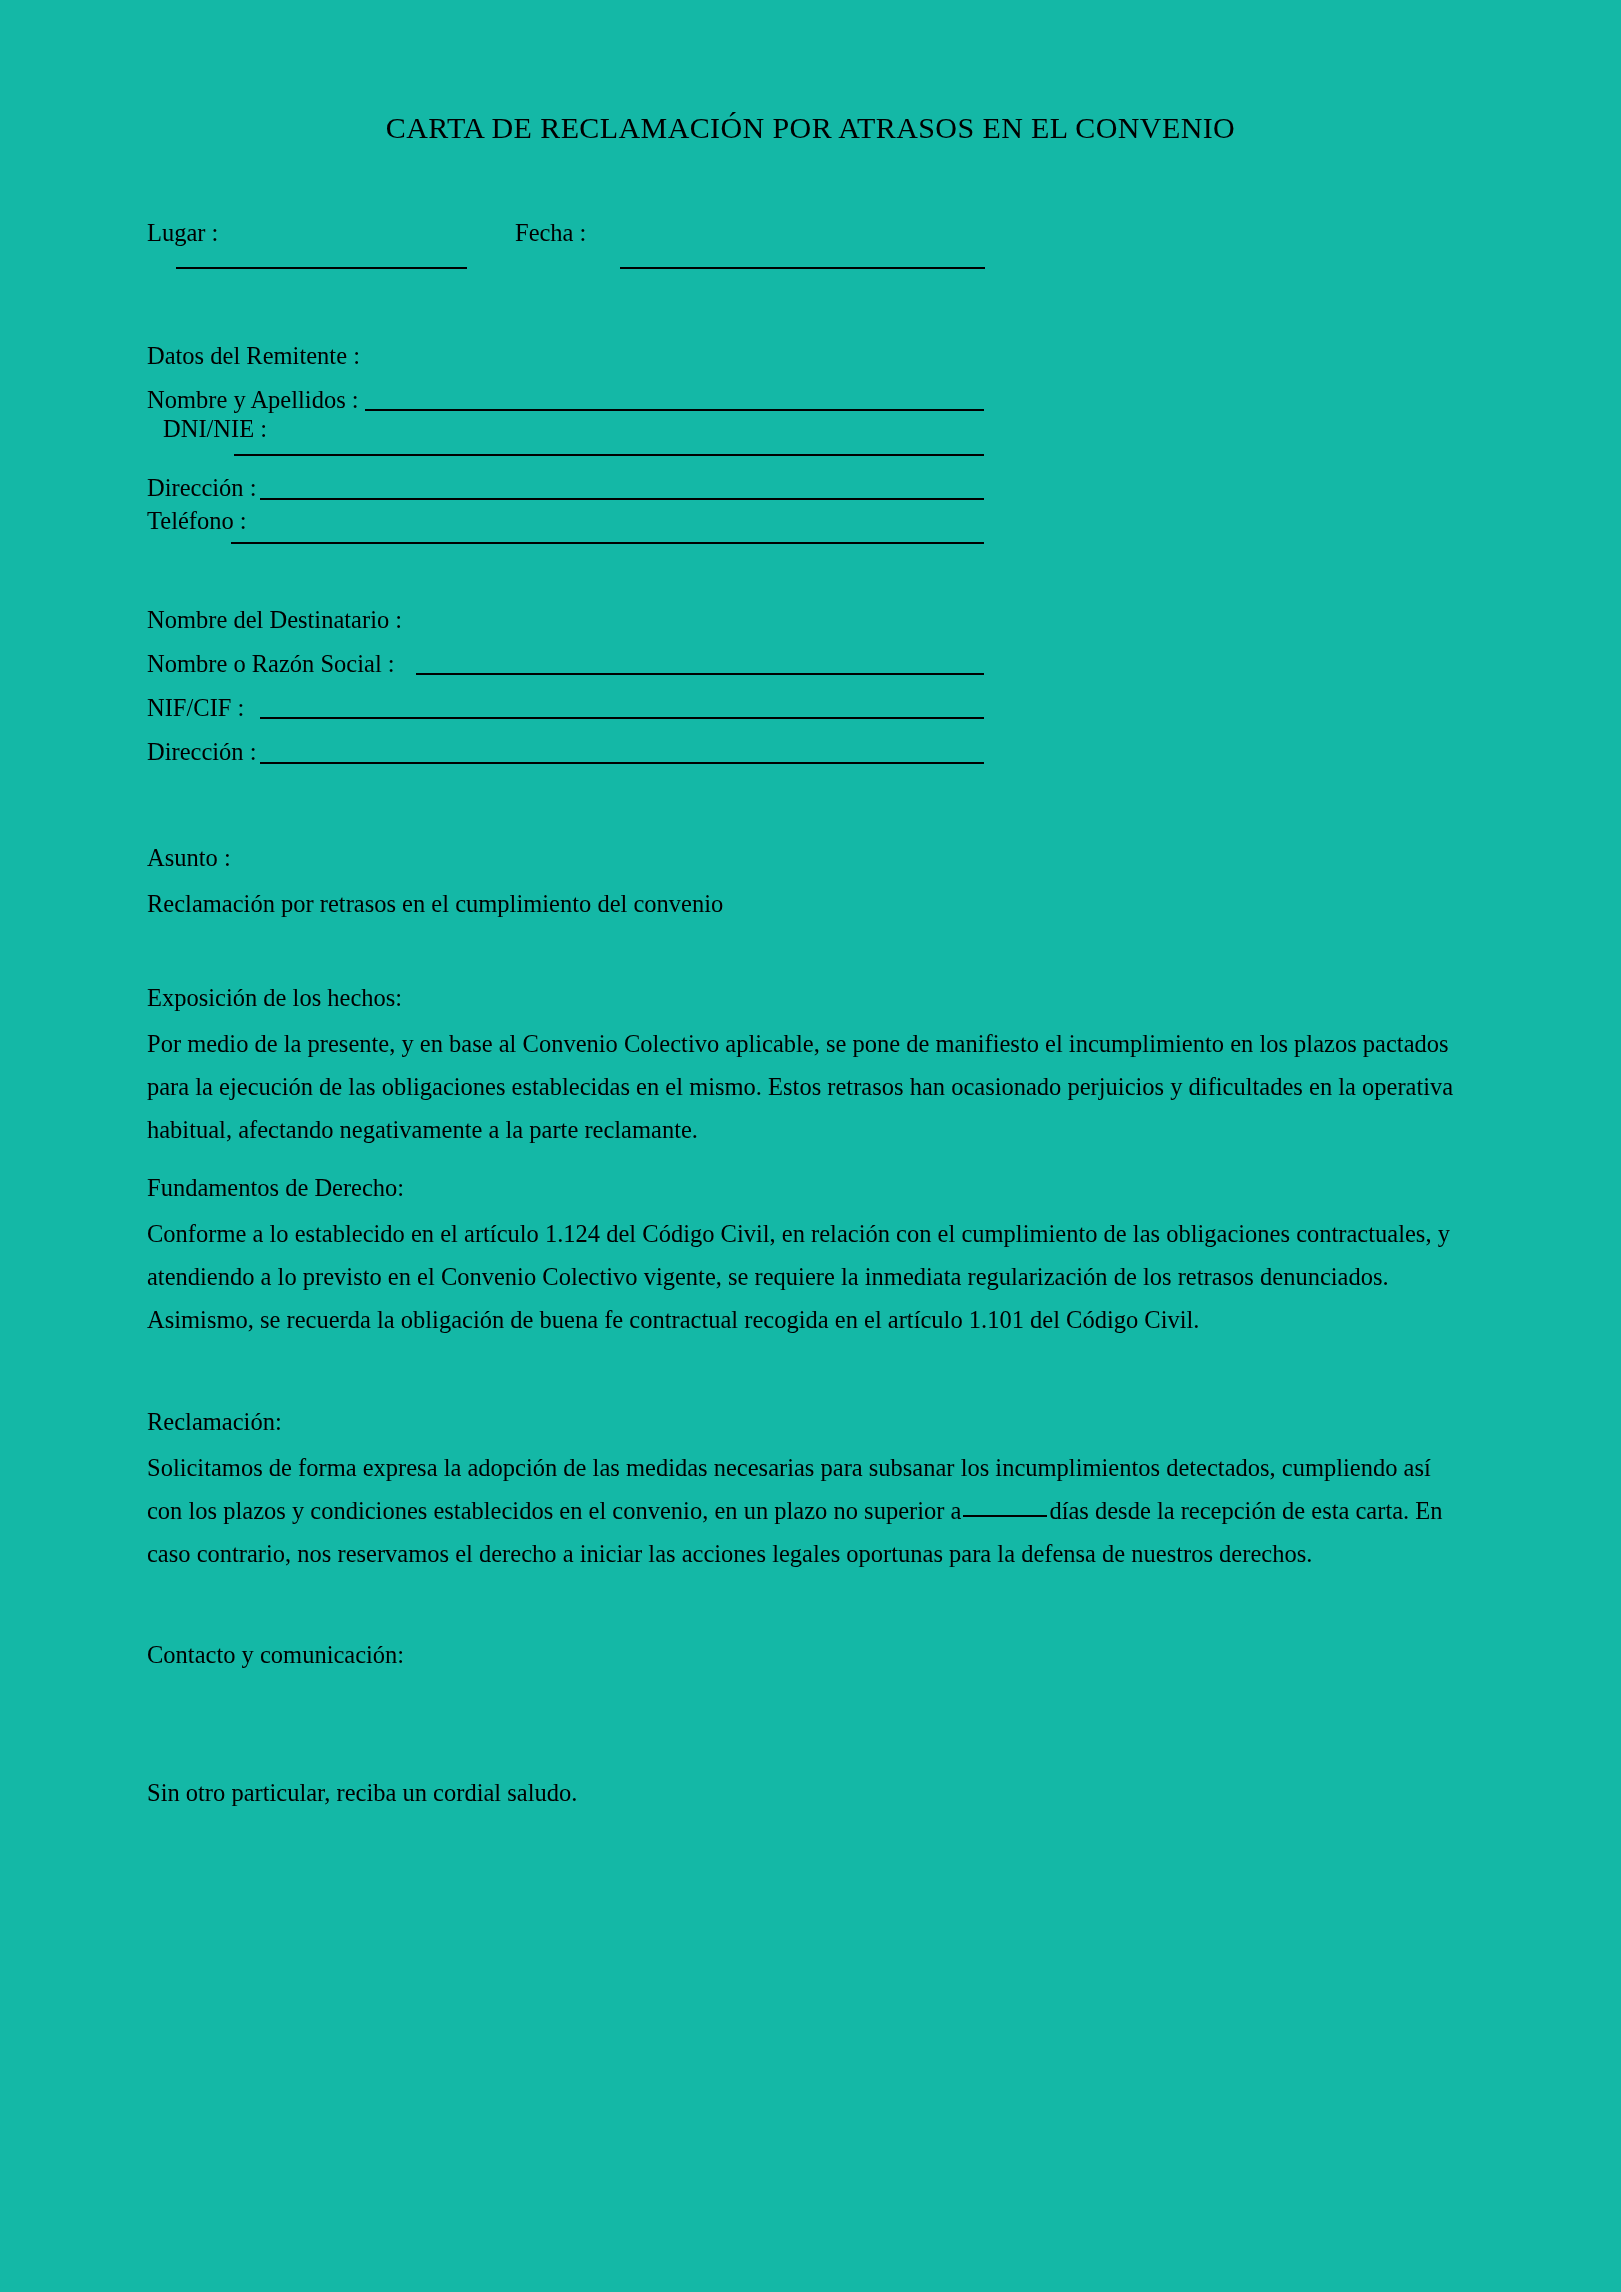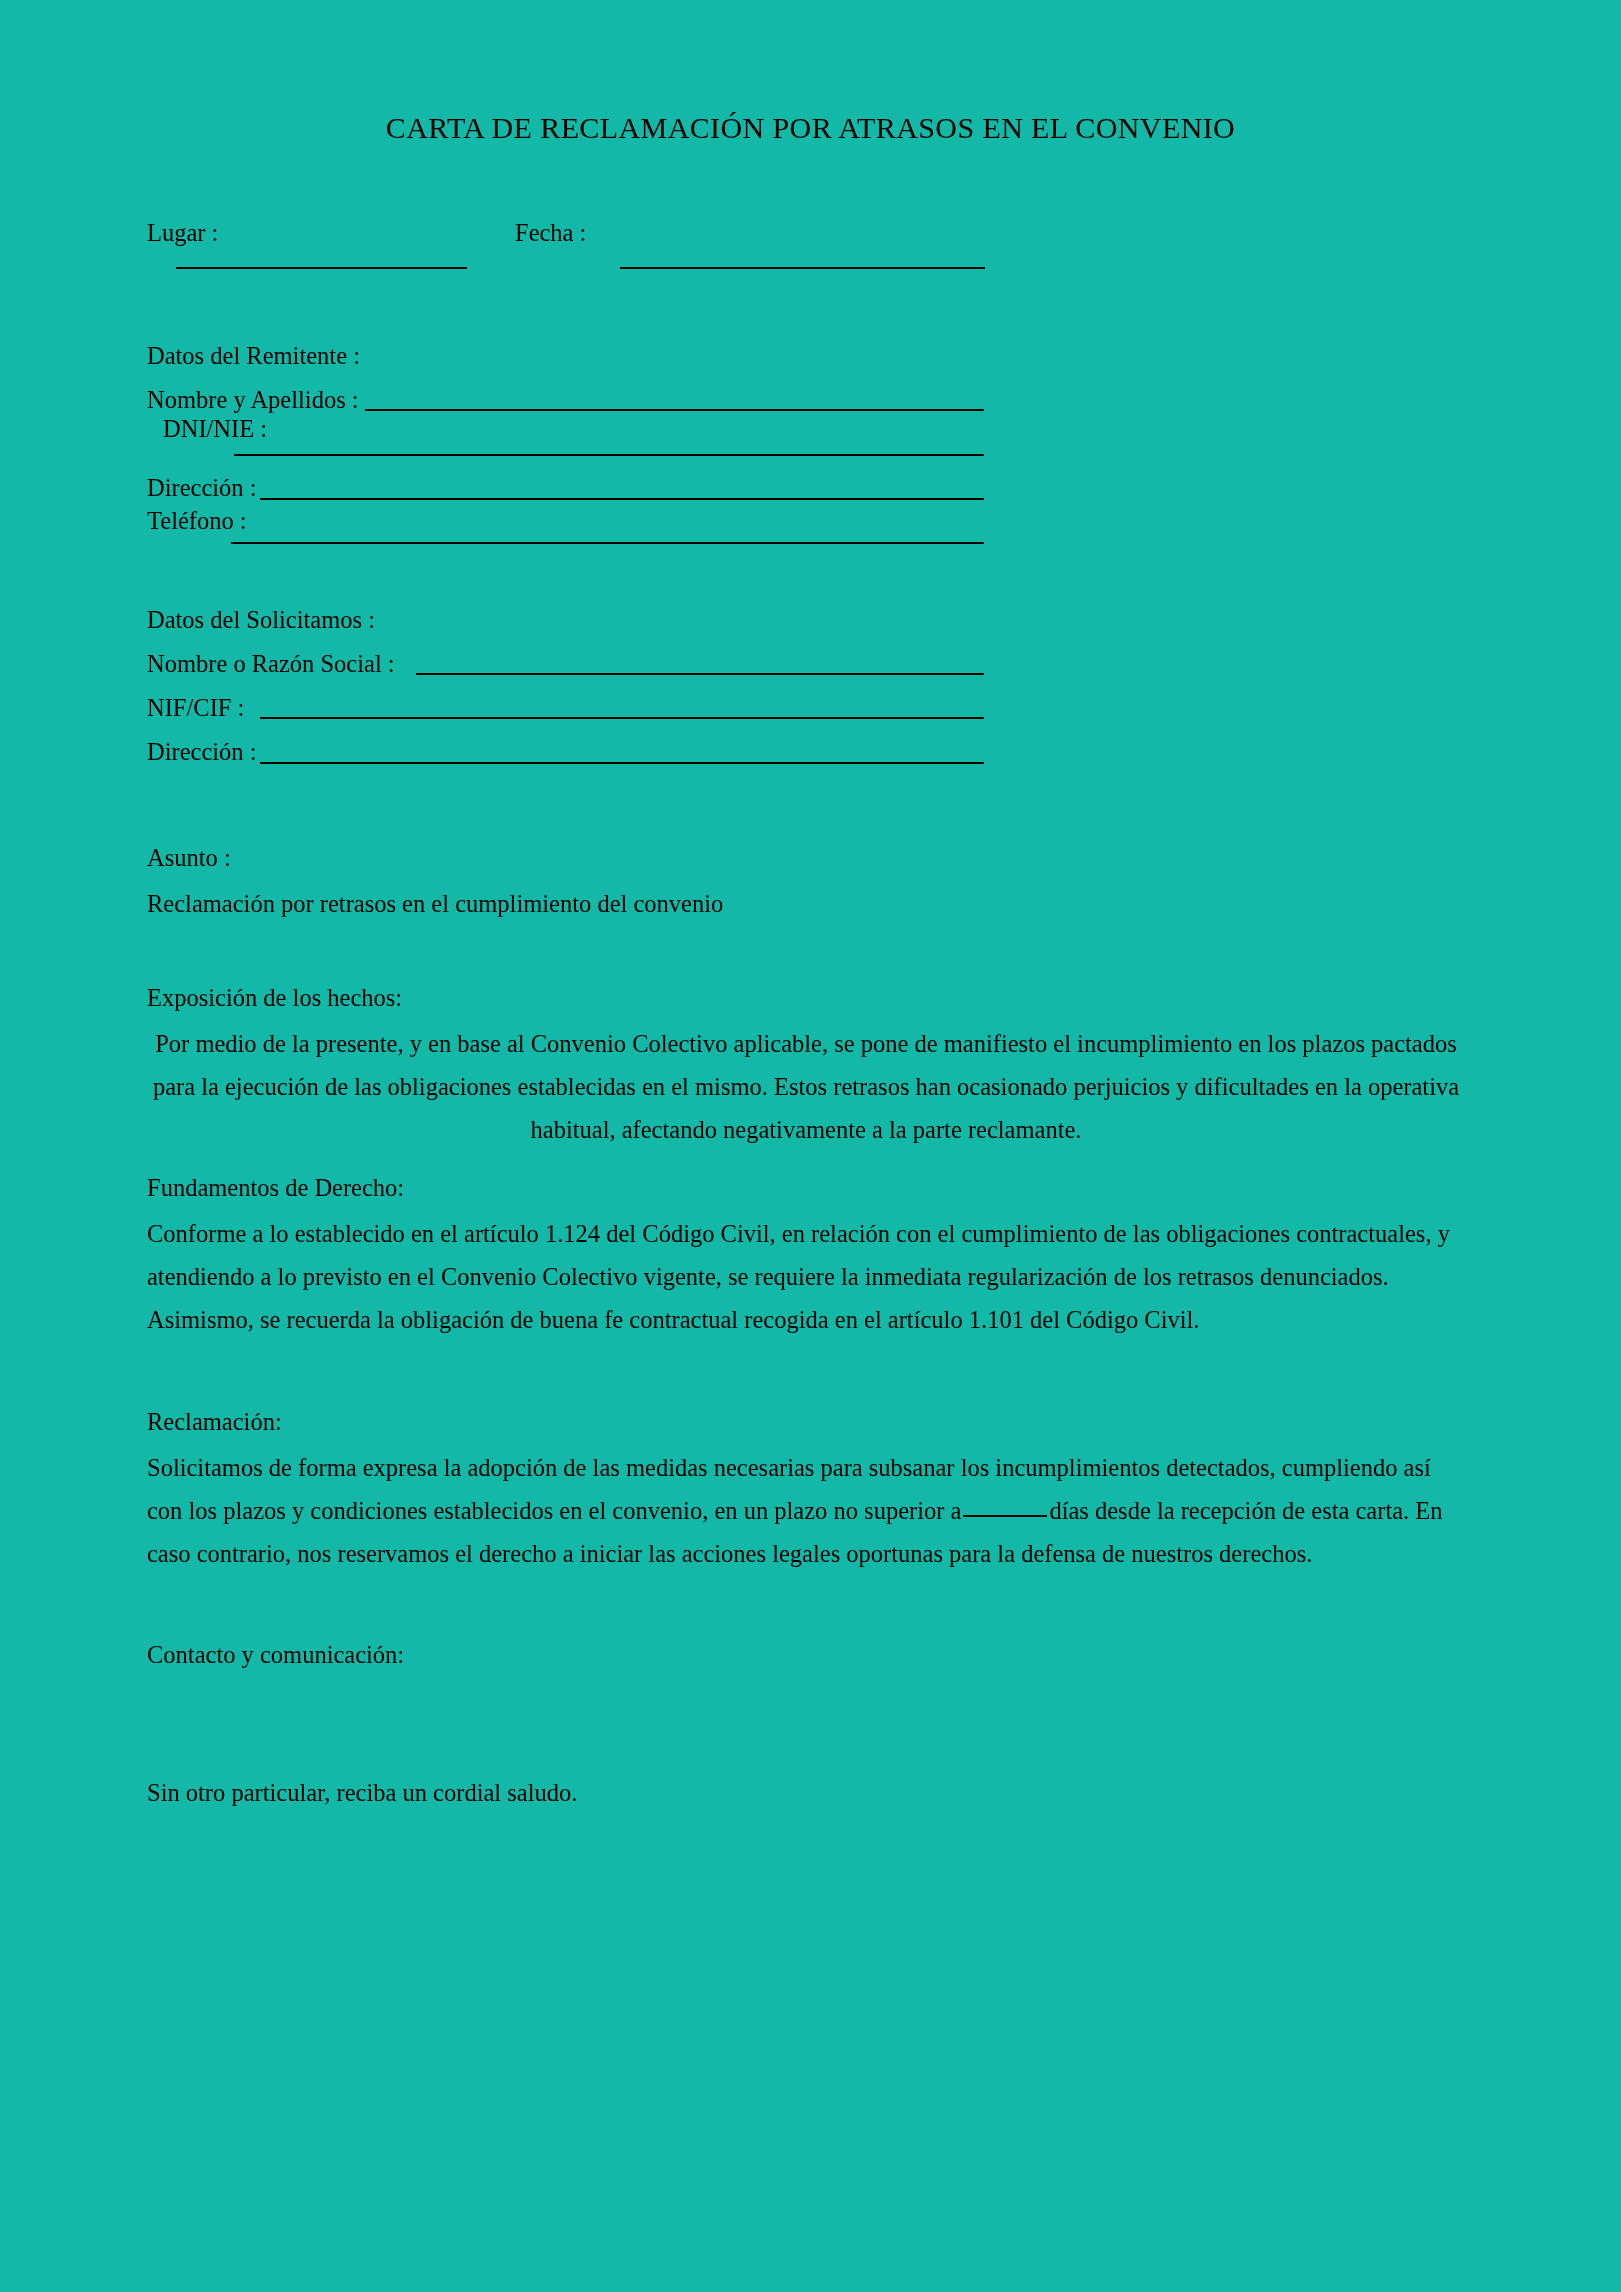--- a/index.html
+++ b/index.html
@@ -98,36 +98,36 @@
 
   <div class="lbl" style="left:147px; top:414px;margin-left:16px;">DNI/NIE :</div>
   <div class="rule" style="left:234px; top:454px; width:750px;"></div>
 
   <div class="lbl" style="left:147px; top:473px;">Dirección :</div>
   <div class="rule" style="left:260px; top:498px; width:724px;"></div>
 
   <div class="lbl" style="left:147px; top:506px;">Teléfono :</div>
   <div class="rule" style="left:231px; top:542px; width:753px;"></div>
 
-  <div class="lbl" style="left:147px; top:605px;">Datos del Solicitamos :</div>
+  <div class="lbl" style="left:147px; top:605px;">Nombre del Destinatario :</div>
 
   <div class="lbl" style="left:147px; top:649px;">Nombre o Razón Social :</div>
   <div class="rule" style="left:416px; top:673px; width:568px;"></div>
 
   <div class="lbl" style="left:147px; top:693px;">NIF/CIF :</div>
   <div class="rule" style="left:260px; top:717px; width:724px;"></div>
 
   <div class="lbl" style="left:147px; top:737px;">Dirección :</div>
   <div class="rule" style="left:260px; top:762px; width:724px;"></div>
 
   <div class="head" style="top:836px;">Asunto :</div>
   <div class="para" style="top:882px;">Reclamación por retrasos en el cumplimiento del convenio</div>
 
   <div class="head" style="top:976px;">Exposición de los hechos:</div>
-  <div class="para" style="top:1022px;text-align:center;">Por medio de la presente, y en base al Convenio Colectivo aplicable, se pone de manifiesto el incumplimiento en los plazos pactados para la ejecución de las obligaciones establecidas en el mismo. Estos retrasos han ocasionado perjuicios y dificultades en la operativa habitual, afectando negativamente a la parte reclamante.</div>
+  <div class="para" style="top:1022px;">Por medio de la presente, y en base al Convenio Colectivo aplicable, se pone de manifiesto el incumplimiento en los plazos pactados para la ejecución de las obligaciones establecidas en el mismo. Estos retrasos han ocasionado perjuicios y dificultades en la operativa habitual, afectando negativamente a la parte reclamante.</div>
 
   <div class="head" style="top:1166px;">Fundamentos de Derecho:</div>
   <div class="para" style="top:1212px;">Conforme a lo establecido en el artículo 1.124 del Código Civil, en relación con el cumplimiento de las obligaciones contractuales, y atendiendo a lo previsto en el Convenio Colectivo vigente, se requiere la inmediata regularización de los retrasos denunciados. Asimismo, se recuerda la obligación de buena fe contractual recogida en el artículo 1.101 del Código Civil.</div>
 
   <div class="head" style="top:1400px;">Reclamación:</div>
   <div class="para" style="top:1446px;"><span>Solicitamos de forma expresa la adopción de las medidas necesarias para subsanar los incumplimientos detectados, cumpliendo así con los plazos y condiciones establecidos en el convenio, en un plazo no superior a</span><span class="blank-inline"></span><span>días desde la recepción de esta carta. En caso contrario, nos reservamos el derecho a iniciar las acciones legales oportunas para la defensa de nuestros derechos.</span></div>
 
   <div class="head" style="top:1633px;">Contacto y comunicación:</div>
 
   <div class="para" style="top:1771px;">Sin otro particular, reciba un cordial saludo.</div>

